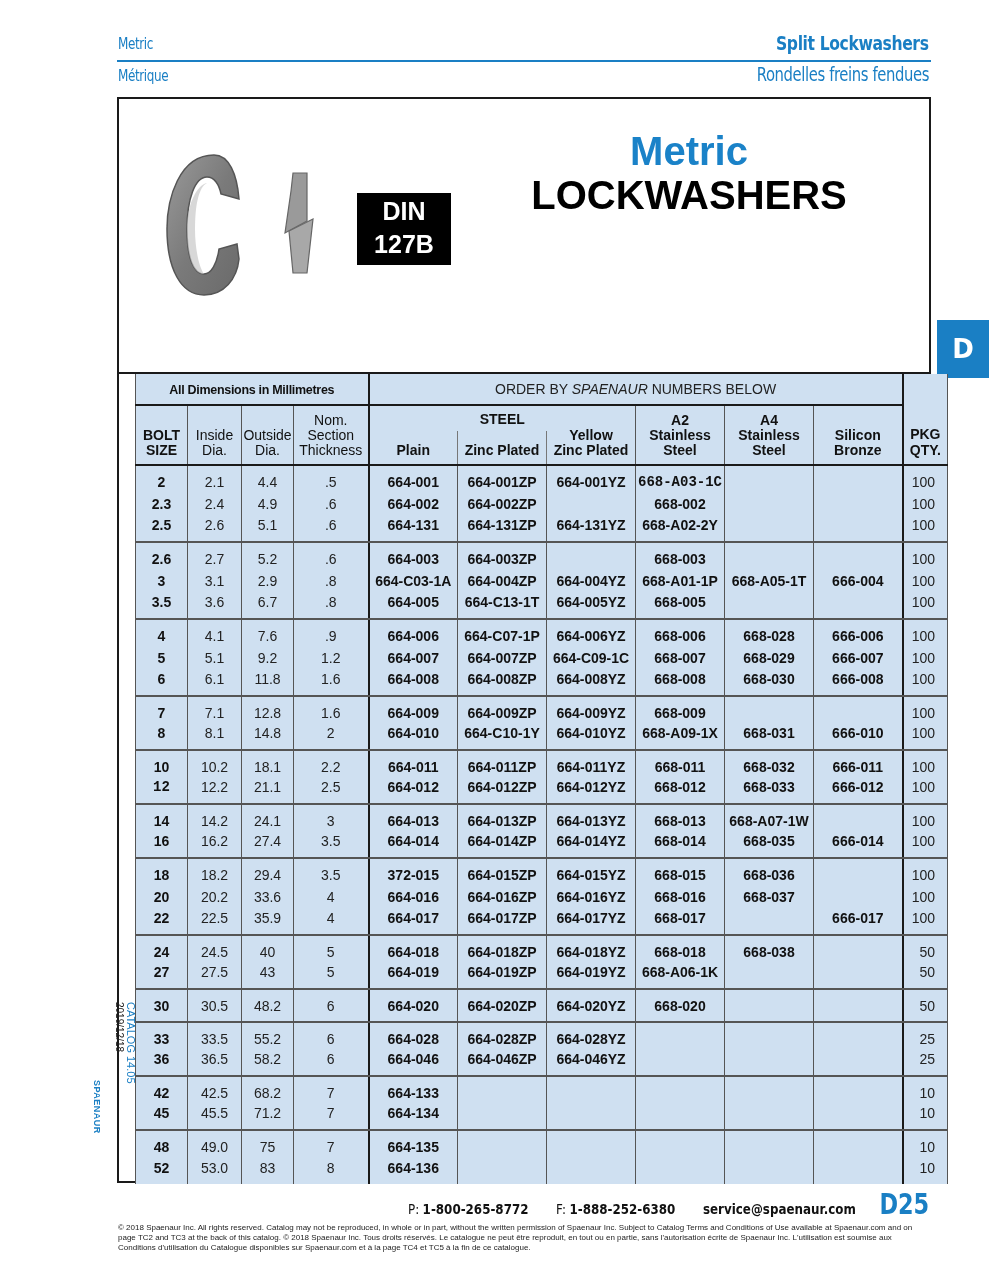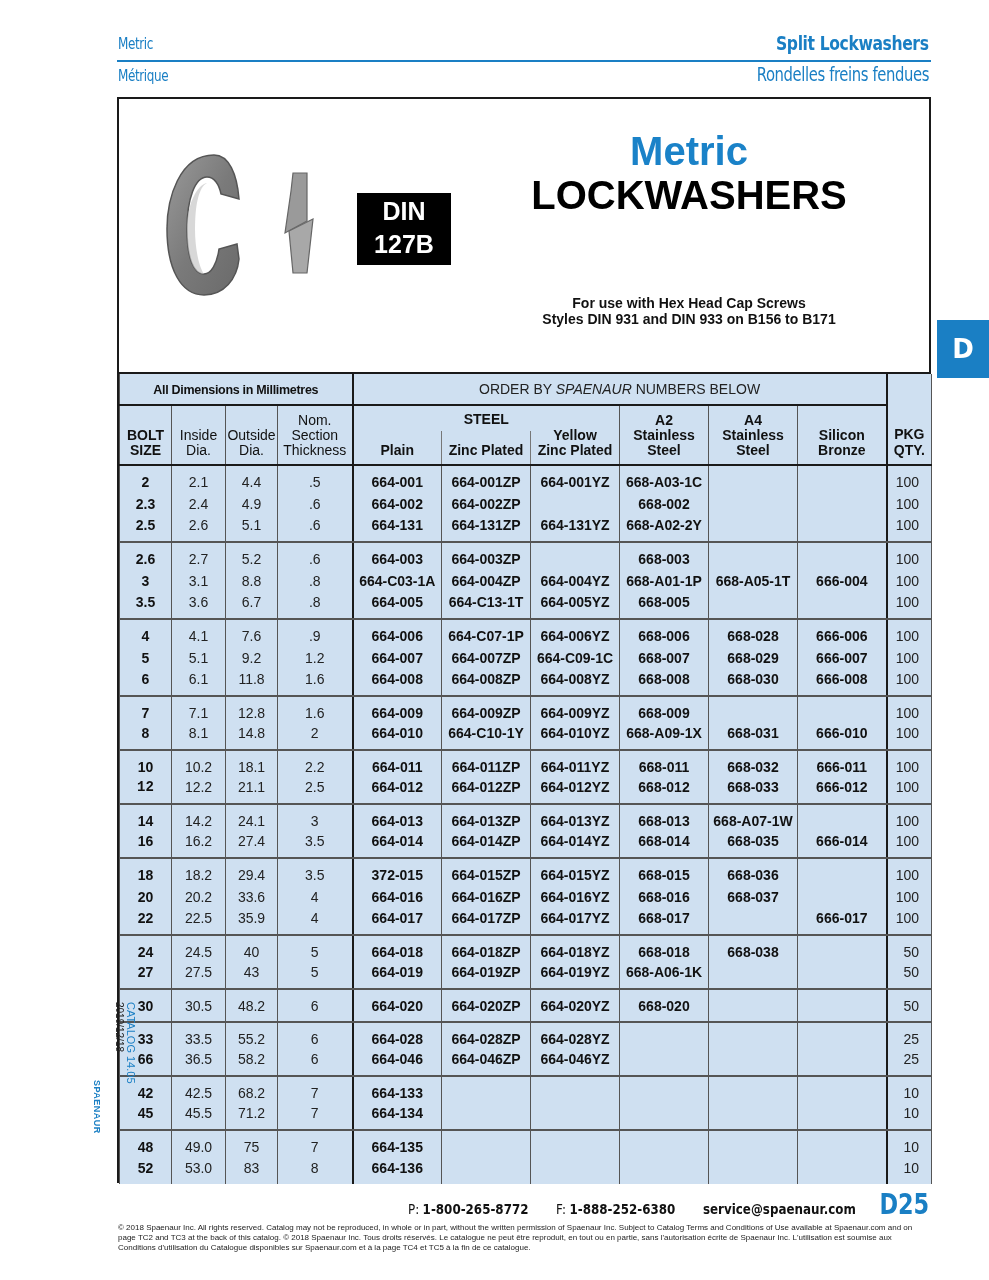--- a/index.html
+++ b/index.html
@@ -19,21 +19,21 @@
 
   .title-panel { position: absolute; left: 0; top: 0; width: 810px; height: 275px; background: #fff; border-bottom: 2px solid #1a1a1a; }
   .washer-svg { position: absolute; left: 40px; top: 50px; }
   .side-svg { position: absolute; left: 160px; top: 72px; }
   .din-box { position: absolute; left: 238px; top: 94px; width: 94px; height: 72px; background: #000; color: #fff; text-align: center; font-weight: bold; font-size: 25px; line-height: 33px; padding-top: 2px; }
   .t-metric { position: absolute; left: 390px; width: 360px; top: 30px; text-align: center; color: #1a82c8; font-weight: bold; font-size: 40px; }
   .t-lock { position: absolute; left: 390px; width: 360px; top: 74px; text-align: center; color: #000; font-weight: bold; font-size: 40px; }
   .t-split { position: absolute; left: 380px; width: 380px; top: 139px; text-align: center; font-weight: bold; font-size: 21px; }
   .t-use { position: absolute; left: 380px; width: 380px; top: 196px; text-align: center; font-weight: bold; font-size: 14px; line-height: 16px; }
 
-  table.spec { position: absolute; left: 0; top: 275px; width: 810px; border-collapse: collapse; background: #cfe0f1; table-layout: fixed; padding-left: 20px; }
+  table.spec { position: absolute; left: 16px; top: 275px; width: 810px; border-collapse: collapse; background: #cfe0f1; table-layout: fixed; padding-left: 20px; }
   table.spec td, table.spec th { border-left: 1.5px solid #555; border-right: 1.5px solid #555; text-align: center; font-size: 14px; padding: 0; vertical-align: middle; }
   .hdr-row1 th { height: 31px; border-bottom: 2px solid #1a1a1a; font-weight: normal; }
   .hdr-row2 th { border-bottom: 2px solid #1a1a1a; font-weight: bold; line-height: 15px; }
   .allDim { font-size: 12.5px; font-weight: bold; letter-spacing: -0.3px; }
   .orderby { font-size: 14px; color: #222; }
   .orderby i { font-style: italic; }
   th.normal { font-weight: normal !important; }
   .steel-top { height: 26px; vertical-align: top !important; padding-top: 6px !important; border-right: none !important; }
   .thick-r { border-right: 2px solid #1a1a1a !important; }
   .thick-l { border-left: 2px solid #1a1a1a !important; }
@@ -84,24 +84,20 @@
     <svg class="side-svg" width="40" height="110" viewBox="0 0 40 110">
       <polygon points="14,2 28,2 28,50 6,62 12,20" fill="#9a9a9a" stroke="#666" stroke-width="1.2"></polygon>
       <polygon points="10,60 34,48 28,102 14,102" fill="#a8a8a8" stroke="#666" stroke-width="1.2"></polygon>
     </svg>
     <div class="din-box">
       <div>DIN</div>
       <div>127B</div>
     </div>
     <div class="t-metric">Metric</div>
     <div class="t-lock">LOCKWASHERS</div>
-    <div class="t-use">
-      <div>For use with Hex Head Cap Screws</div>
-      <div>Styles DIN 931 and DIN 933 on B156 to B171</div>
-    </div>
   </div>
 
   <table class="spec">
     <colgroup>
       <col style="width:52px">
         <col style="width:54px">
         <col style="width:52px">
         <col style="width:75px">
       <col style="width:89px">
         <col style="width:89px">
@@ -165,21 +161,21 @@
     </thead>
     <tbody id="spec-body">
         <tr style="height: 27px;">
           <td class="bolt" style="padding-top: 6px;">2</td>
           <td class="num" style="padding-top: 6px;">2.1</td>
           <td class="num" style="padding-top: 6px;">4.4</td>
           <td class="num thick-r" style="padding-top: 6px;">.5</td>
           <td class="pn" style="padding-top: 6px;">664-001</td>
           <td class="pn" style="padding-top: 6px;">664-001ZP</td>
           <td class="pn" style="padding-top: 6px;">664-001YZ</td>
-          <td class="pn" style="padding-top: 6px;">668-A03-1C</td>
+          <td class="pn" style="padding-top: 6px; font-family: Liberation Mono, monospace;">668-A03-1C</td>
           <td class="pn" style="padding-top: 6px;"></td>
           <td class="pn" style="padding-top: 6px;"></td>
           <td class="qty thick-l" style="padding-top: 6px;">100</td>
         </tr>
         <tr style="height: 23px;">
           <td class="bolt">2.3</td>
           <td class="num">2.4</td>
           <td class="num">4.9</td>
           <td class="num thick-r">.6</td>
           <td class="pn">664-002</td>
@@ -212,21 +208,21 @@
           <td class="pn" style="padding-top: 6px;">664-003ZP</td>
           <td class="pn" style="padding-top: 6px;"></td>
           <td class="pn" style="padding-top: 6px;">668-003</td>
           <td class="pn" style="padding-top: 6px;"></td>
           <td class="pn" style="padding-top: 6px;"></td>
           <td class="qty thick-l" style="padding-top: 6px;">100</td>
         </tr>
         <tr style="height: 23px;">
           <td class="bolt">3</td>
           <td class="num">3.1</td>
-          <td class="num">8.8</td>
+          <td class="num">2.9</td>
           <td class="num thick-r">.8</td>
           <td class="pn">664-C03-1A</td>
           <td class="pn">664-004ZP</td>
           <td class="pn">664-004YZ</td>
           <td class="pn">668-A01-1P</td>
           <td class="pn">668-A05-1T</td>
           <td class="pn">666-004</td>
           <td class="qty thick-l">100</td>
         </tr>
         <tr class="grp-end" style="height: 27px;">
@@ -444,21 +440,21 @@
           <td class="num thick-r" style="padding-top: 6px;">6</td>
           <td class="pn" style="padding-top: 6px;">664-028</td>
           <td class="pn" style="padding-top: 6px;">664-028ZP</td>
           <td class="pn" style="padding-top: 6px;">664-028YZ</td>
           <td class="pn" style="padding-top: 6px;"></td>
           <td class="pn" style="padding-top: 6px;"></td>
           <td class="pn" style="padding-top: 6px;"></td>
           <td class="qty thick-l" style="padding-top: 6px;">25</td>
         </tr>
         <tr class="grp-end" style="height: 27px;">
-          <td class="bolt" style="padding-bottom: 6px;">66</td>
+          <td class="bolt" style="padding-bottom: 6px;">36</td>
           <td class="num" style="padding-bottom: 6px;">36.5</td>
           <td class="num" style="padding-bottom: 6px;">58.2</td>
           <td class="num thick-r" style="padding-bottom: 6px;">6</td>
           <td class="pn" style="padding-bottom: 6px;">664-046</td>
           <td class="pn" style="padding-bottom: 6px;">664-046ZP</td>
           <td class="pn" style="padding-bottom: 6px;">664-046YZ</td>
           <td class="pn" style="padding-bottom: 6px;"></td>
           <td class="pn" style="padding-bottom: 6px;"></td>
           <td class="pn" style="padding-bottom: 6px;"></td>
           <td class="qty thick-l" style="padding-bottom: 6px;">25</td>

